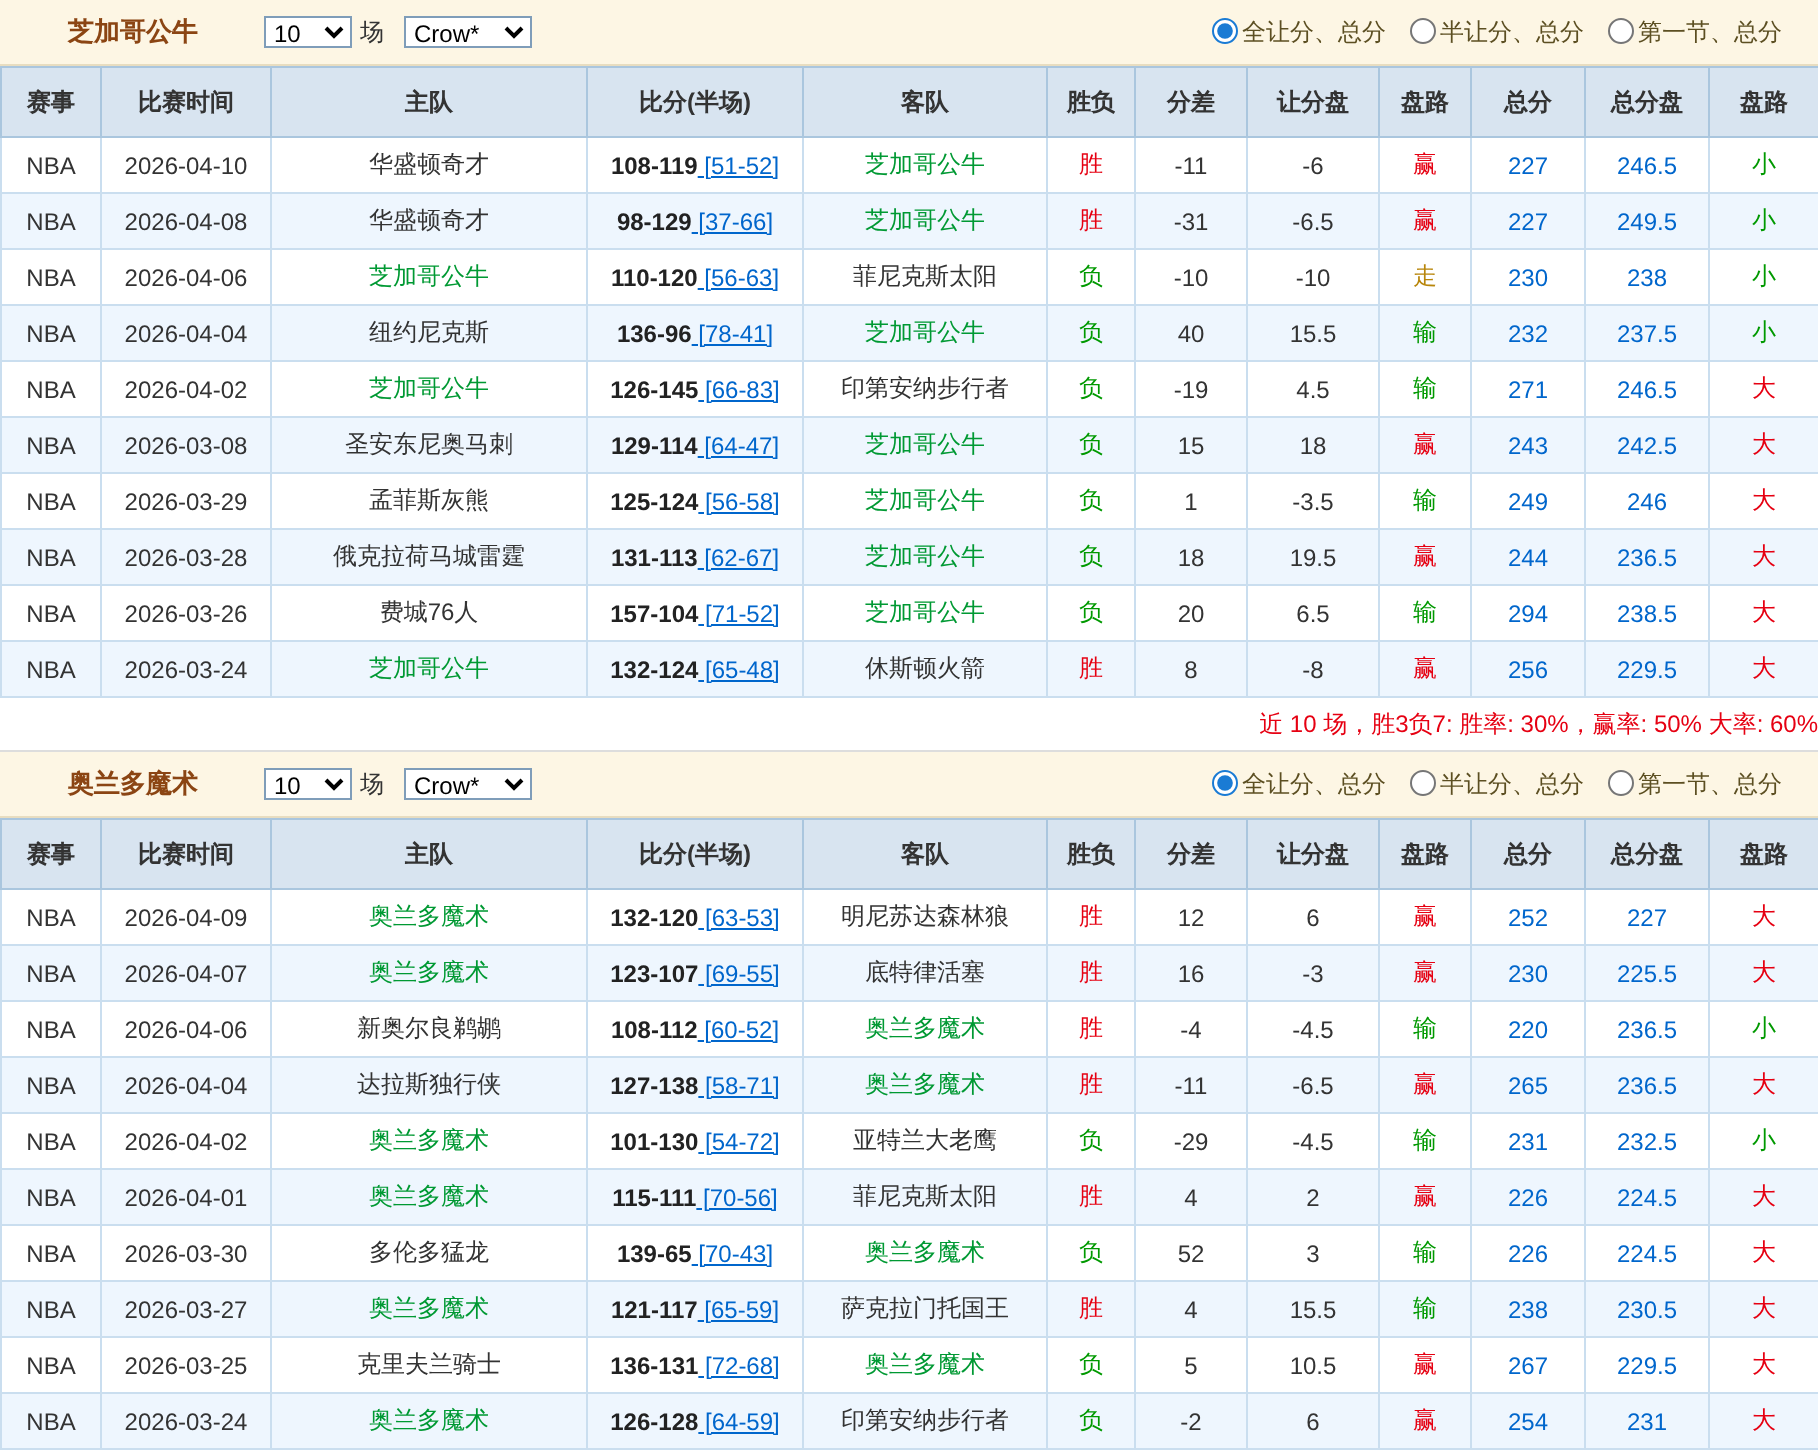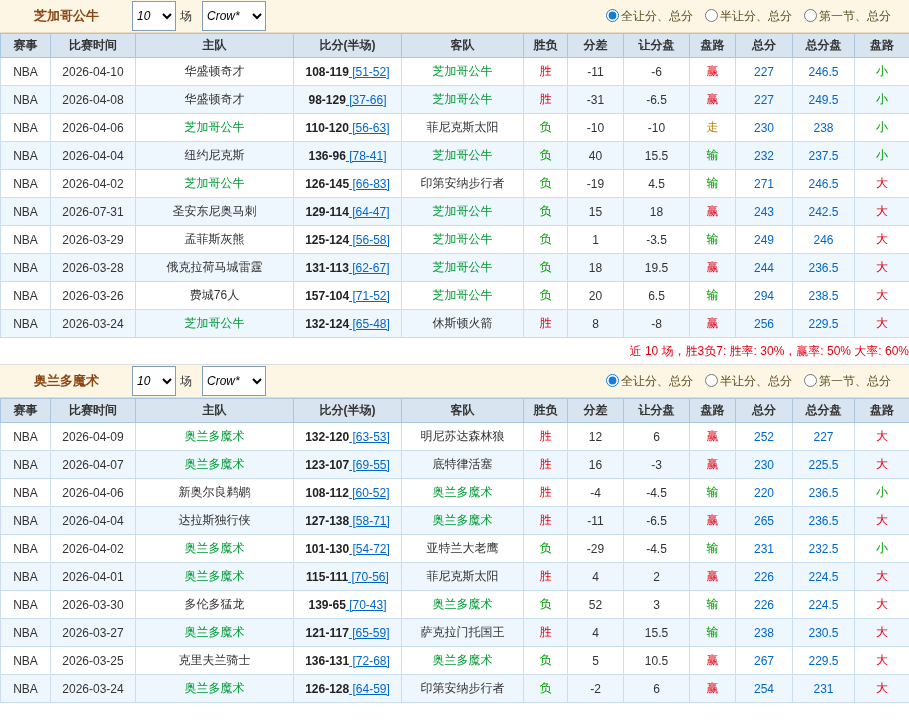--- a/index.html
+++ b/index.html
@@ -34,35 +34,35 @@
   .filter {
     height: 33px;
     background: #fdf6e4;
     border-bottom: 1px solid #e8ddc0;
     display: flex; align-items: center;
     padding: 0 10px 0 34px;
     white-space: nowrap;
   }
   .team-title { font-size: 13px; font-weight: bold; color: var(--team-title); width: 98px; }
   select {
-    height: 30px; font-size: 12px; font-family: inherit;
-    border: 1px solid #7f9db9; background: #fff; margin-right: 4px; font-style: italic;
+    height: 16px; font-size: 12px; font-family: inherit;
+    border: 1px solid #7f9db9; background: #fff; margin-right: 4px;
   }
   .games-select { width: 44px; }
   .company-select { width: 64px; margin-left: 4px; }
   .unit { margin-right: 6px; }
   .cbs label { margin-right: 5px; cursor: pointer; color: #444; }
   .cbs input, .radios input { vertical-align: middle; margin: 0 2px 2px 0; accent-color: #1a7bd4; }
   .radios { margin-left: auto; padding-right: 8px; color: #5c4f22; }
   .radios label { margin-left: 12px; cursor: pointer; }
 
   
   table { width: 909px; border-collapse: collapse; table-layout: fixed; }
   thead th {
-    height: 24px; background: #d8e4f0;
+    height: 35px; background: #d8e4f0;
     border: 1px solid #aac6de;
     font-weight: bold; font-size: 12px; color: #333;
     text-align: center;
   }
   tbody td {
     height: 28px; border: 1px solid #cadeef;
     text-align: center; font-size: 12px;
     overflow: hidden;
   }
   tbody tr { background: #fff; }
@@ -199,21 +199,21 @@
             <td class="green">负</td>
             <td>-19</td>
             <td>4.5</td>
             <td class="green">输</td>
             <td class="blue">271</td>
             <td class="blue">246.5</td>
             <td class="red">大</td>
           </tr>
           <tr class="alt">
             <td>NBA</td>
-            <td>2026-07-31</td>
+            <td>2026-03-08</td>
             <td>圣安东尼奥马刺</td>
             <td><b>129-114</b><span class="half"> [64-47]</span></td>
             <td class="focus">芝加哥公牛</td>
             <td class="green">负</td>
             <td>15</td>
             <td>18</td>
             <td class="red">赢</td>
             <td class="blue">243</td>
             <td class="blue">242.5</td>
             <td class="red">大</td>

